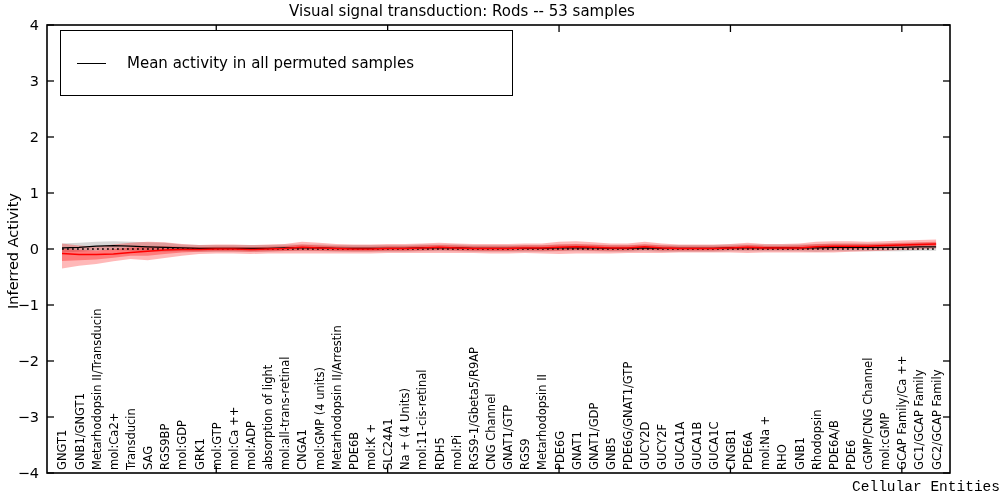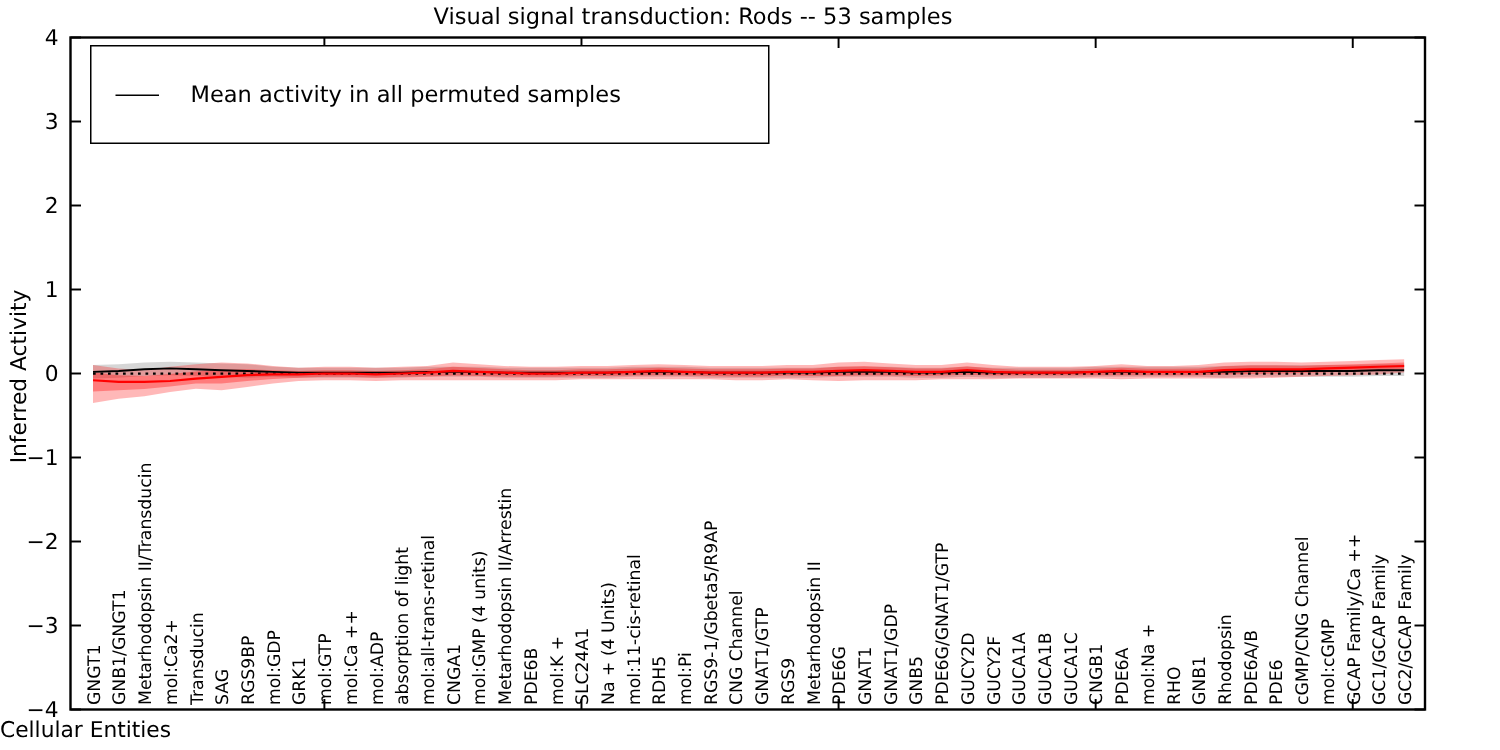--- a/index.html
+++ b/index.html
@@ -10,22 +10,23 @@
   }
   .chart-title{
     position:absolute;left:0;top:2px;width:828px;text-align:center;
     font-size:15px;color:#000;margin-left:48px;
   }
   .y-axis-label{
     position:absolute;left:-52px;top:243px;width:130px;text-align:center;
     font-size:14.5px;transform:rotate(-90deg);transform-origin:center center;
   }
   .x-axis-label{
-    position:absolute;left:0;top:479px;width:1000px;text-align:left;
+    position:absolute;left:0;top:479px;width:1000px;text-align:right;
     font-size:14.5px;
+    font-family:Liberation Mono, monospace;
   }
   svg.plot{position:absolute;left:0;top:0;}
   .legend{
     position:absolute;left:60px;top:30px;width:453px;height:66px;
     border:1.6px solid #000;background:#fff;box-sizing:border-box;
     display:flex;flex-direction:column;justify-content:space-evenly;
     padding:2px 0;
     gap:30px;
   }
   .legend-row{display:flex;align-items:center;height:26px;}

